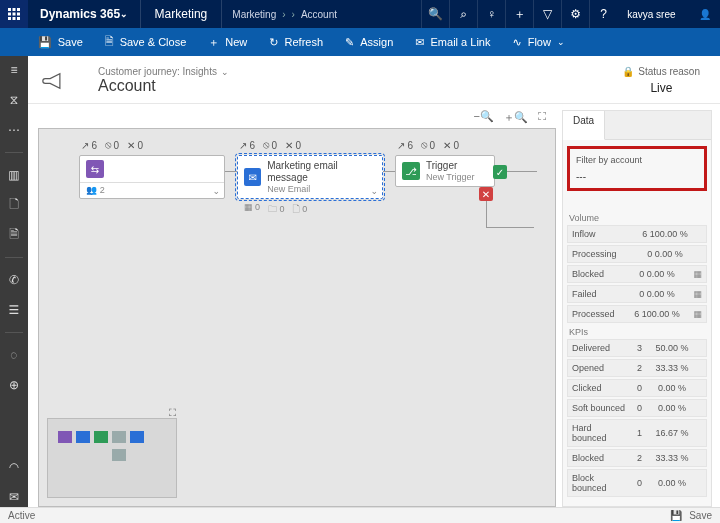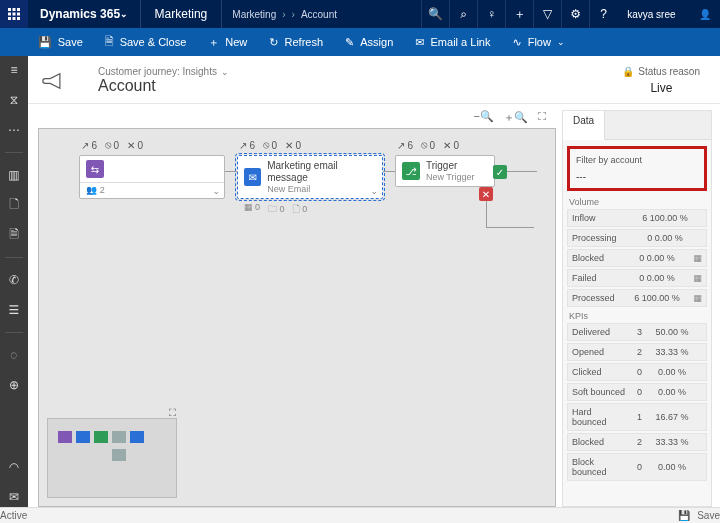--- a/index.html
+++ b/index.html
@@ -64,32 +64,32 @@
 .minimap { position: absolute; left: 8px; bottom: 8px; width: 130px; height: 80px; background: #d8d8d8; border: 1px solid #bbb; }
 .minimap .mm { position:absolute; width:14px; height:12px; }
 .minimap .exp { position:absolute; top:-12px; right:0; font-size:10px; color:#666;}
 
 
 .panel { width: 150px; display:flex; flex-direction:column; background:#f7f7f7; border:1px solid #e1e1e1;}
 .panel .tabs { display:flex; height:29px; background:#efefef; border-bottom:1px solid #ddd;}
 .panel .tab { padding:4px 10px; font-size:10px; background:#fff; border-right:1px solid #ddd; border-bottom:1px solid #fff; margin-bottom:-1px;}
 .panel .pcontent { flex:1; overflow-y:auto; padding:6px 4px; position:relative;}
 .panel .pcontent::-webkit-scrollbar{width:8px;} .panel .pcontent::-webkit-scrollbar-thumb{background:#ccc;}
-.filter-box { border: 3px solid #c21818; padding: 6px; margin-bottom: 6px; }
+.filter-box { border: 3px solid #c21818; padding: 6px; margin-bottom: 22px; }
 .filter-box .fl { font-size: 9px; color:#555; margin-bottom:6px;}
 .filter-box .fv { font-size: 10px; color:#444;}
 .sect { font-size:9px; color:#777; margin: 4px 2px 2px; }
 .row { display:flex; align-items:center; background:#efefef; border:1px solid #e4e4e4; margin-bottom:2px; padding:3px 4px; font-size:9px; color:#555;}
 .row .rk { flex:0 0 56px; }
 .row .rv { flex:0 0 14px; text-align:right; }
 .row .rp { flex:1; text-align:center; }
 .row .ric { width:12px; text-align:right; color:#888; margin-left:4px; }
 
 
-.footer { height: 16px; background: #f3f3f3; border-top:1px solid #ddd; display:flex; align-items:center; font-size:10px; color:#666; padding:0 0;}
+.footer { height: 16px; background: #f3f3f3; border-top:1px solid #ddd; display:flex; align-items:center; font-size:10px; color:#666; padding:0 8px;}
 .footer .fr { margin-left:auto; display:flex; gap:6px; align-items:center;}
 </style>
 </head>
 <body>
 
 <div class="topbar">
   <div class="waffle">
     <svg width="12" height="12" viewBox="0 0 12 12">
         <rect width="3" height="3"></rect>
         <rect x="4.5" width="3" height="3"></rect>

